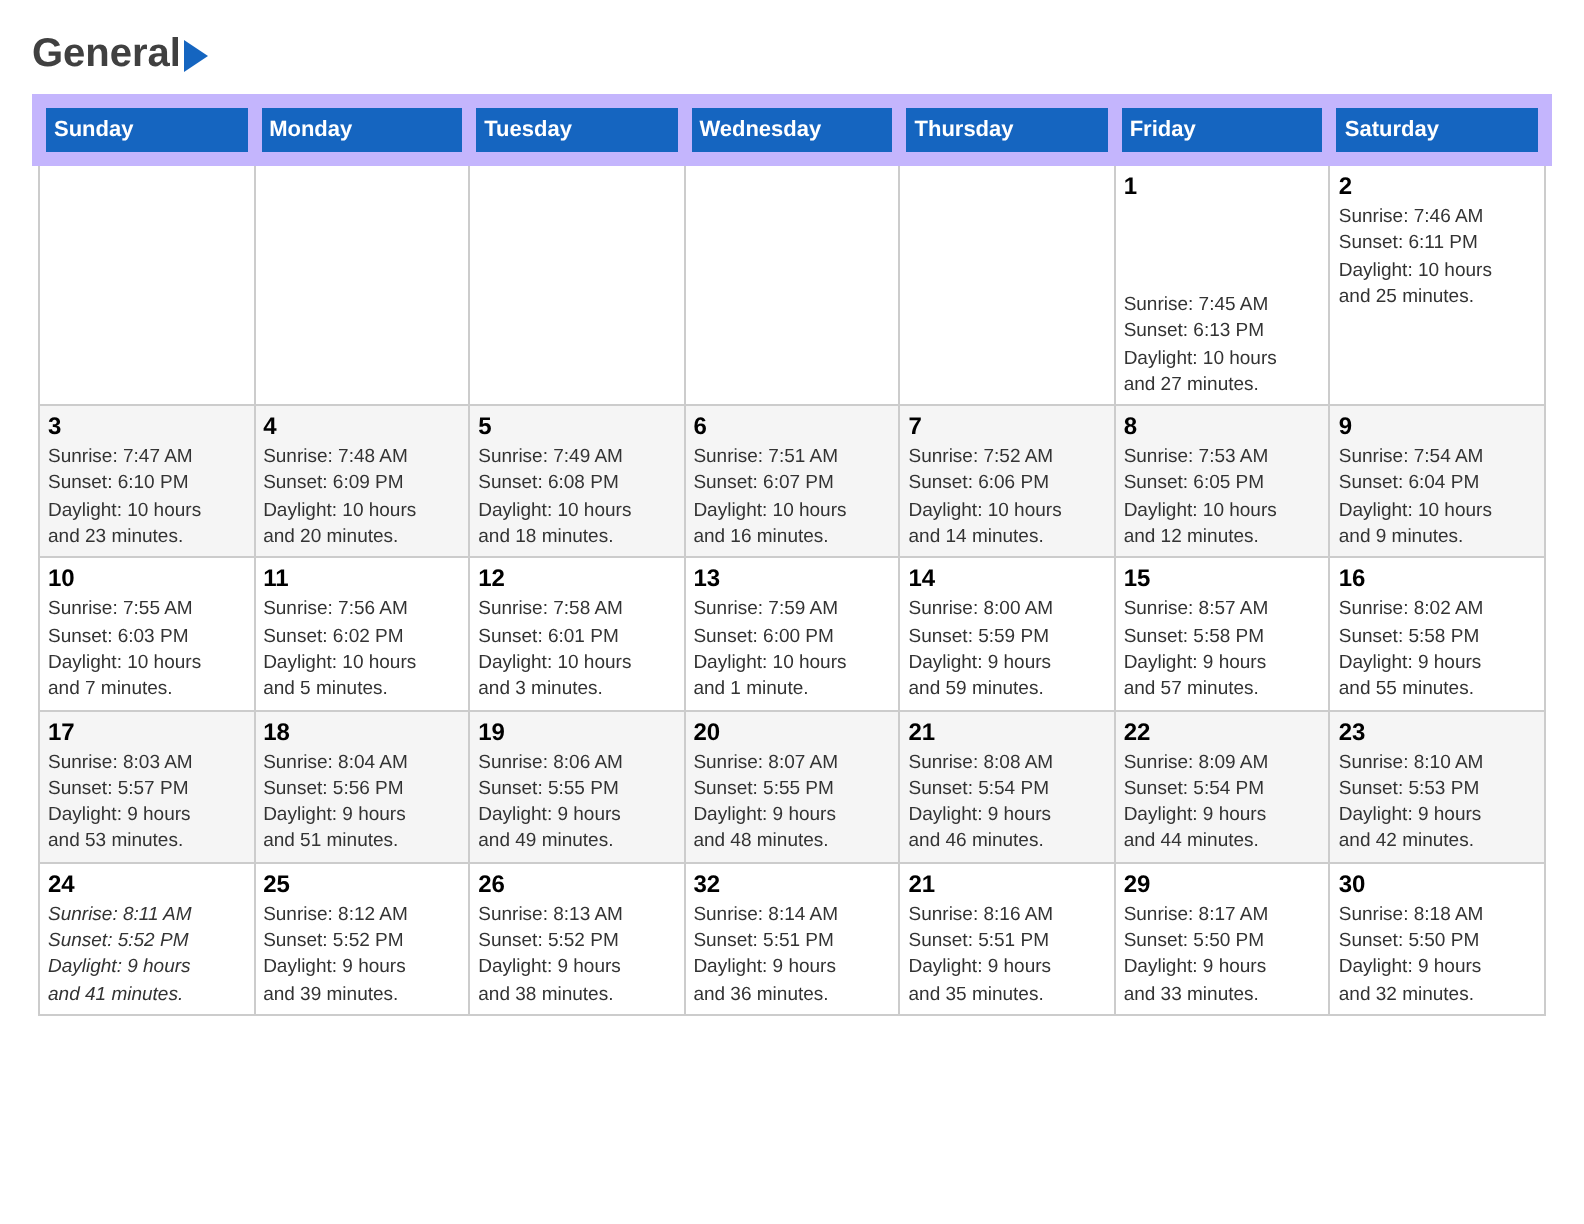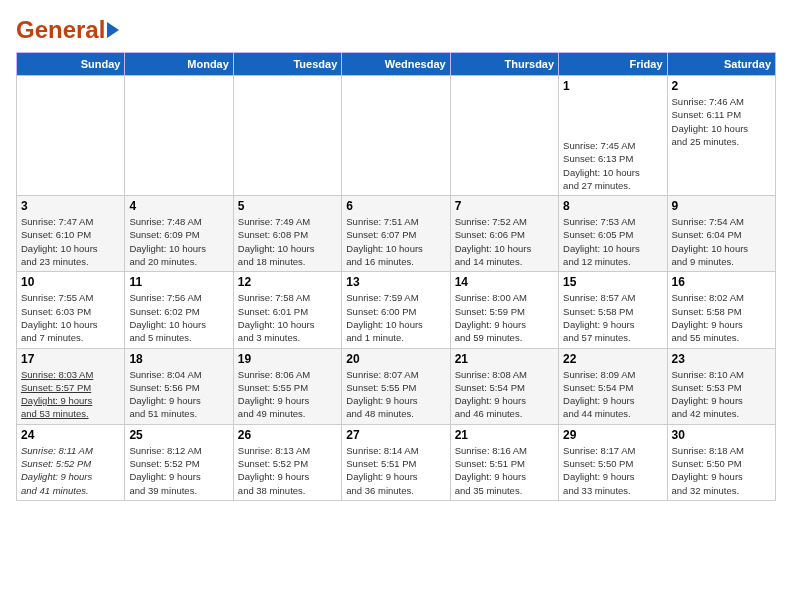--- a/index.html
+++ b/index.html
@@ -34,25 +34,25 @@
       color: #555;
     }
     table {
       width: 100%;
       border-collapse: collapse;
       font-size: 10px;
     }
     thead tr th {
       background: #1565c0;
       color: #fff;
-      text-align: right;
+      text-align: left;
       padding: 5px 4px;
       font-size: 11px;
       font-weight: bold;
-      border: 1px solid #c4b5fd;
+      border: 7px solid #c4b5fd;
     }
     tbody tr td {
       border: 1px solid #ccc;
       vertical-align: top;
       padding: 3px 4px;
       width: calc(100%/7);
       height: 70px;
     }
     tbody tr:nth-child(even) td {
       background: #f5f5f5;
@@ -93,21 +93,21 @@
       font-size: 20px;
       font-weight: bold;
     }
   </style>
 </head>
 <body>
 
 <div class="header-area">
   <div class="logo">
     <div class="logo-wrapper">
-      <span style="font-size:24px;font-weight:bold;color:#c2410c;text-align:center;">General</span>
+      <span style="font-size:20px;font-weight:bold;color:#404040;text-align:center;">General</span>
       <span class="logo-arrow"></span>
     </div>
     <span class="logo-blue-text"></span>
   </div>
   <div class="title-block">
     <div class="month-title"></div>
     <div class="location"></div>
   </div>
 </div>
 
@@ -243,21 +243,21 @@
           <span class="day-num">16</span>
           <div class="day-info" style="white-space: pre-line;">Sunrise: 8:02 AM
 Sunset: 5:58 PM
 Daylight: 9 hours
 and 55 minutes.</div>
         </td>
       </tr>
       <tr>
         <td>
           <span class="day-num">17</span>
-          <div class="day-info" style="white-space: pre-line; text-decoration: underline;">Sunrise: 8:03 AM
+          <div class="day-info" style="white-space: pre-line;">Sunrise: 8:03 AM
 Sunset: 5:57 PM
 Daylight: 9 hours
 and 53 minutes.</div>
         </td>
         <td>
           <span class="day-num">18</span>
           <div class="day-info" style="white-space: pre-line;">Sunrise: 8:04 AM
 Sunset: 5:56 PM
 Daylight: 9 hours
 and 51 minutes.</div>
@@ -314,21 +314,21 @@
 and 39 minutes.</div>
         </td>
         <td>
           <span class="day-num">26</span>
           <div class="day-info" style="white-space: pre-line;">Sunrise: 8:13 AM
 Sunset: 5:52 PM
 Daylight: 9 hours
 and 38 minutes.</div>
         </td>
         <td>
-          <span class="day-num">27</span>
+          <span class="day-num">32</span>
           <div class="day-info" style="white-space: pre-line;">Sunrise: 8:14 AM
 Sunset: 5:51 PM
 Daylight: 9 hours
 and 36 minutes.</div>
         </td>
         <td>
           <span class="day-num">21</span>
           <div class="day-info" style="white-space: pre-line;">Sunrise: 8:16 AM
 Sunset: 5:51 PM
 Daylight: 9 hours

